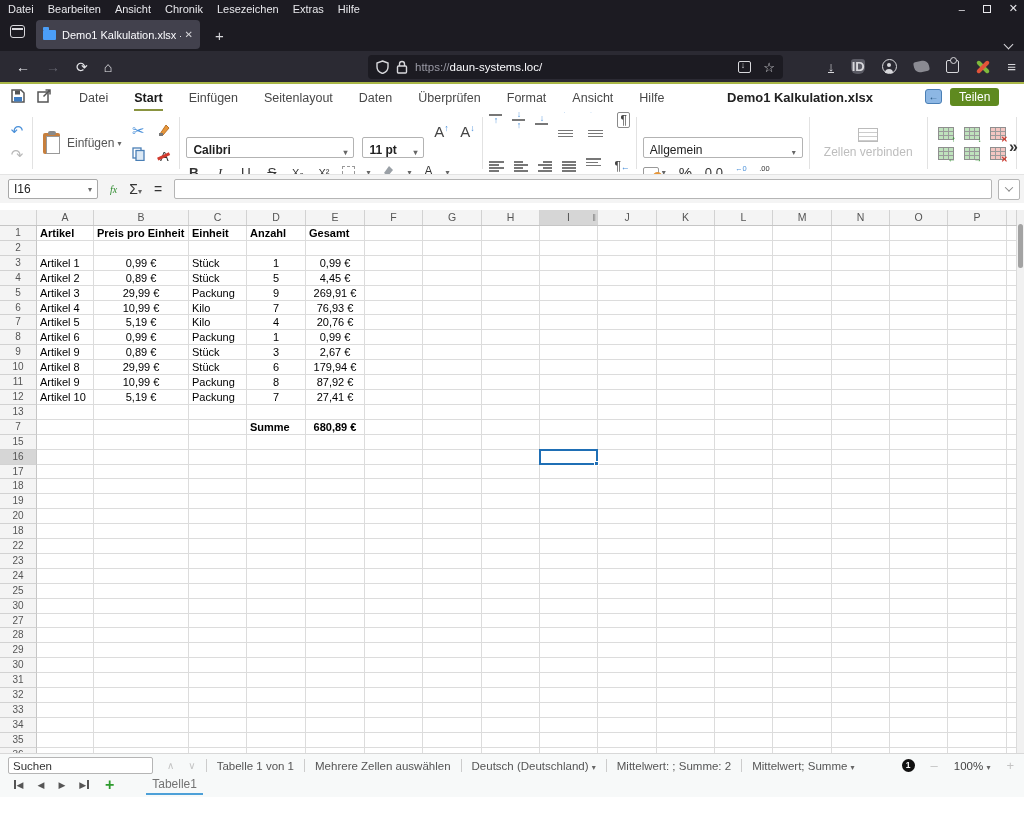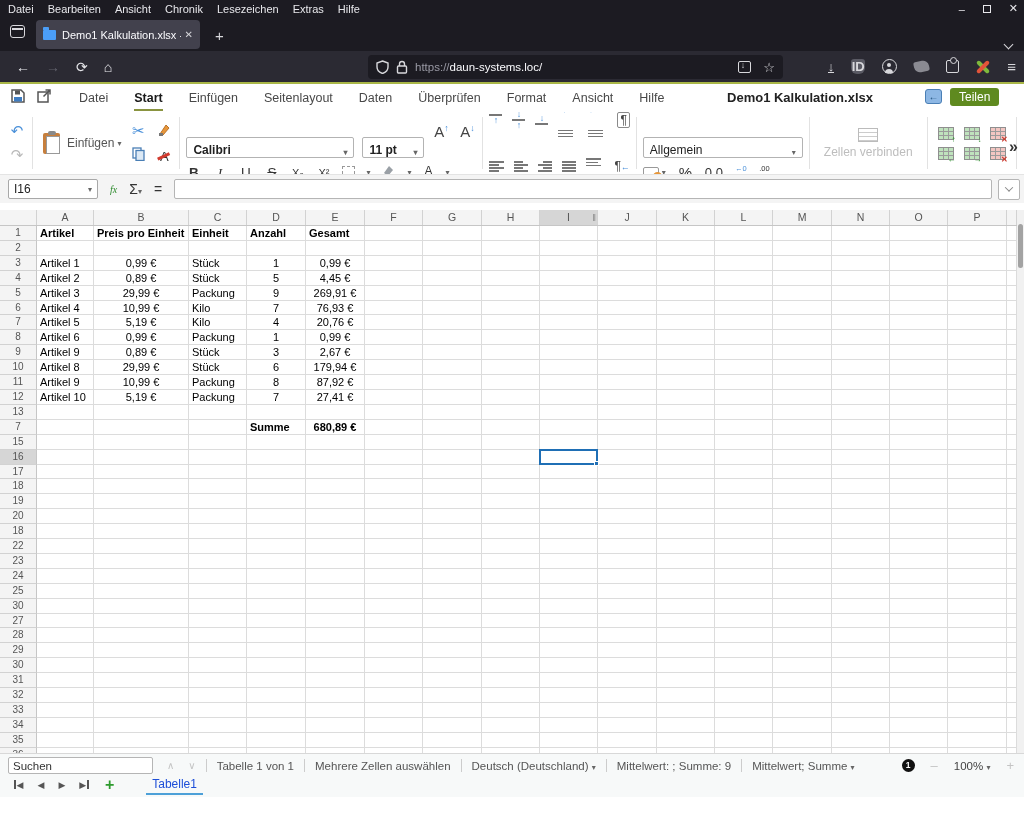--- a/index.html
+++ b/index.html
@@ -142,21 +142,21 @@
   #vscroll { position:absolute; left:1017px; top:210px; width:7px; height:553px; background:#f1f1f1; }
   #vthumb { position:absolute; left:1px; top:14px; width:5px; height:44px; background:#a3a3a3; border-radius:3px; }
   #hscroll { top:763px; height:8px; background:#f1f1f1; }
   #hthumb { position:absolute; left:18px; top:1px; width:95px; height:6px; background:#a3a3a3; border-radius:3px; }
 
   
   #sheetnav { top:771px; height:26px; background:#f7f9f9; border-top:1px solid #e0e0e0; display:flex; align-items:center; }
   .snav { color:#555; font-size:9px; margin-left:14px; display:flex; align-items:center; gap:1px; }
   .snav .bar { width:1.6px; height:9px; background:#555; display:inline-block; }
   #add-sheet { color:#2e9b2e; font-size:16px; font-weight:bold; margin-left:16px; }
-  #sheet-tab { margin-left:32px; font-size:12px; color:#1d4ed8; border-bottom:2.5px solid #4da0d8; padding:3px 6px 2px; }
+  #sheet-tab { margin-left:32px; font-size:12px; color:#737373; border-bottom:2.5px solid #4da0d8; padding:3px 6px 2px; }
 
   #statusbar { top:753px; height:24px; background:#f7f9f9; border-top:1px solid #d8d8d8; display:flex; align-items:center; font-size:11.5px; color:#555; }
   #search-input { margin-left:8px; width:145px; height:17px; border:1px solid #b5b5b5; border-radius:2px; background:#fff;
                   font-size:11.5px; padding:0 4px; color:#333; font-family:"Liberation Sans",sans-serif; }
   .sarrow { color:#c4c4c4; font-size:10px; margin-left:14px; }
   .sb-sep { width:1px; height:13px; background:#ccc; margin:0 10px; }
   .sb-item { white-space:nowrap; }
   #sb-right { position:absolute; right:10px; display:flex; align-items:center; gap:16px; }
   #users-badge { width:13px; height:13px; background:#111; color:#fff; border-radius:50%; font-size:8.5px; font-weight:bold;
                  text-align:center; line-height:13px; }
@@ -1157,21 +1157,21 @@
   <span class="sarrow">∧</span>
   <span class="sarrow">∨</span>
   <span id="sb-items" style="display:flex;align-items:flex-end">
       <span class="sb-sep"></span>
       <span class="sb-item">Tabelle 1 von 1</span>
       <span class="sb-sep"></span>
       <span class="sb-item">Mehrere Zellen auswählen</span>
       <span class="sb-sep"></span>
       <span class="sb-item">Deutsch (Deutschland) <span class="dd">▾</span></span>
       <span class="sb-sep"></span>
-      <span class="sb-item">Mittelwert: ; Summe: 9</span>
+      <span class="sb-item">Mittelwert: ; Summe: 2</span>
       <span class="sb-sep"></span>
       <span class="sb-item">Mittelwert; Summe <span class="dd">▾</span></span>
     </span>
   <span id="sb-right">
     <span id="users-badge">1</span>
     <span class="zdim">–</span>
     <span id="zoom-level"><span>100%</span> <span class="dd">▾</span></span>
     <span class="zdim">+</span>
   </span>
 </div>

